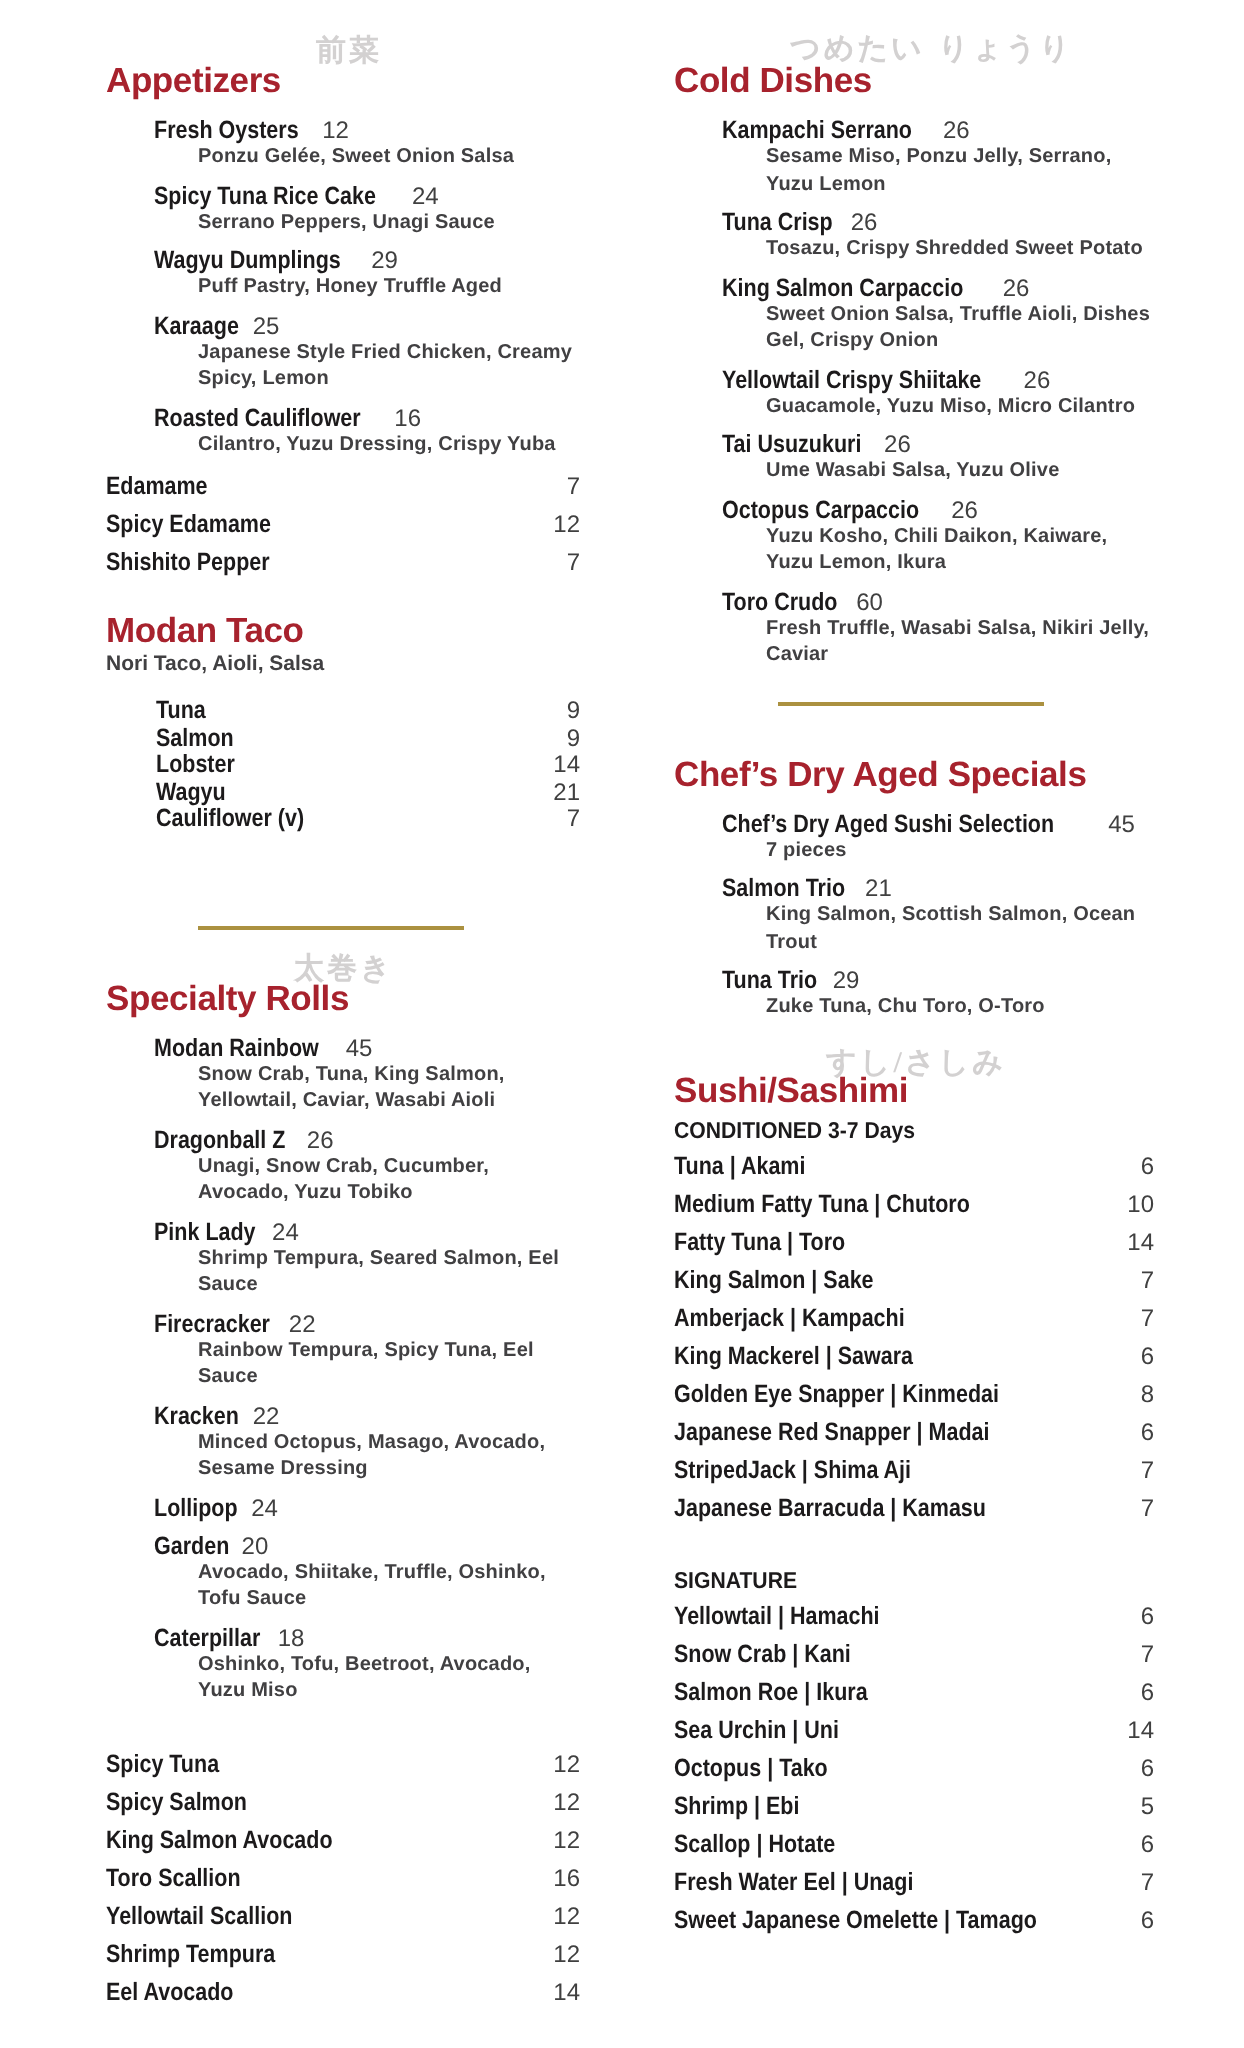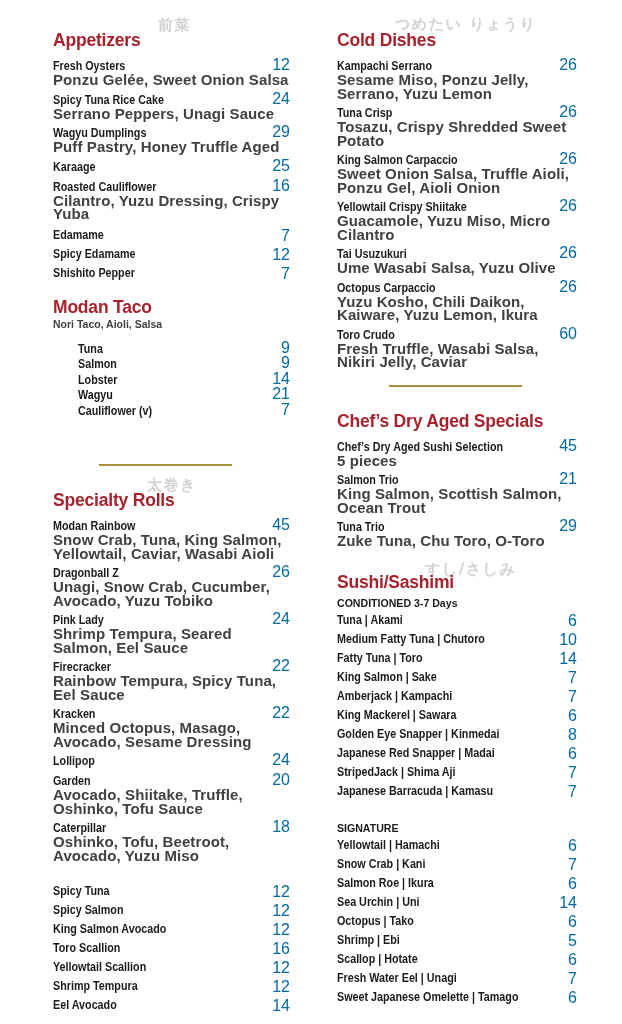--- a/index.html
+++ b/index.html
@@ -7,24 +7,24 @@
   .page{display:flex;box-sizing:border-box;padding:30px 0 0 53px;}
   .col-l{width:237px;margin-right:47px;flex:none;}
   .col-r{width:240px;flex:none;}
 
   h3.sec{font-size:17.5px;line-height:20px;font-weight:bold;color:#a7222d;margin:0;position:relative;letter-spacing:-0.2px;}
   h3.right-al{text-align:left;padding-right:21px;}
   .wm{position:absolute;color:#d3d1d1;font-weight:bold;font-size:15px;letter-spacing:1.5px;white-space:nowrap;z-index:0;font-family:"DejaVu Sans","Liberation Sans",sans-serif;}
 
   .items{margin-top:8px;}
   .item{margin-bottom:5px;}
-  .ln{display:flex;justify-content:space-between;align-items:baseline;line-height:14px;}
+  .ln{display:flex;align-items:baseline;line-height:14px;margin-left:24px;}
   .n{font-weight:bold;font-size:12.5px;transform:scaleX(0.86);transform-origin:0 60%;white-space:nowrap;color:#1c1a1b;}
-  .p{font-size:16px;color:#0369a1;flex:none;}
-  .d{font-weight:bold;font-size:15px;color:#414042;line-height:13.5px;letter-spacing:0.1px;}
+  .p{font-size:12px;color:#404040;flex:none;}
+  .d{font-weight:bold;font-size:10px;color:#414042;line-height:13.5px;letter-spacing:0.1px;margin-left:46px;}
 
   .srow{display:flex;justify-content:space-between;align-items:flex-start;line-height:19px;}
   .sub{font-weight:bold;font-size:10.5px;color:#414042;line-height:14px;}
 
   .taco-list{margin:10px 0 0 25px;}
   .trow{display:flex;justify-content:space-between;align-items:baseline;line-height:13.5px;}
 
   .gold-div{border:none;border-top:2px solid #ab9140;width:133px;margin:0;}
   .div-l{margin:46px 0 24px 46px;}
   .div-r{margin:16px 0 24px 52px;}
@@ -67,20 +67,21 @@
               <span class="n">Wagyu Dumplings</span>
               <span class="p">29</span>
             </div>
             <div class="d">Puff Pastry, Honey Truffle Aged</div>
           </div>
         <div class="item">
             <div class="ln">
               <span class="n">Karaage</span>
               <span class="p">25</span>
             </div>
+            <div class="d">Japanese Style Fried Chicken, Creamy Spicy, Lemon</div>
           </div>
         <div class="item">
             <div class="ln">
               <span class="n">Roasted Cauliflower</span>
               <span class="p">16</span>
             </div>
             <div class="d">Cilantro, Yuzu Dressing, Crispy Yuba</div>
           </div>
         <div class="srow">
             <span class="n">Edamame</span>
@@ -241,21 +242,21 @@
               <span class="n">Tuna Crisp</span>
               <span class="p">26</span>
             </div>
             <div class="d">Tosazu, Crispy Shredded Sweet Potato</div>
           </div>
         <div class="item">
             <div class="ln">
               <span class="n">King Salmon Carpaccio</span>
               <span class="p">26</span>
             </div>
-            <div class="d">Sweet Onion Salsa, Truffle Aioli, Ponzu Gel, Aioli Onion</div>
+            <div class="d">Sweet Onion Salsa, Truffle Aioli, Dishes Gel, Crispy Onion</div>
           </div>
         <div class="item">
             <div class="ln">
               <span class="n">Yellowtail Crispy Shiitake</span>
               <span class="p">26</span>
             </div>
             <div class="d">Guacamole, Yuzu Miso, Micro Cilantro</div>
           </div>
         <div class="item">
             <div class="ln">
@@ -284,42 +285,42 @@
     <hr class="gold-div div-r">
 
     <div>
       <h3 class="sec">Chef’s Dry Aged Specials</h3>
       <div class="items">
         <div class="item">
             <div class="ln">
               <span class="n">Chef’s Dry Aged Sushi Selection</span>
               <span class="p">45</span>
             </div>
-            <div class="d">5 pieces</div>
+            <div class="d">7 pieces</div>
           </div>
         <div class="item">
             <div class="ln">
               <span class="n">Salmon Trio</span>
               <span class="p">21</span>
             </div>
             <div class="d">King Salmon, Scottish Salmon, Ocean Trout</div>
           </div>
         <div class="item">
             <div class="ln">
               <span class="n">Tuna Trio</span>
               <span class="p">29</span>
             </div>
             <div class="d">Zuke Tuna, Chu Toro, O-Toro</div>
           </div>
       </div>
     </div>
 
     <div class="mt-sushi">
       <h3 class="sec">
-        <span class="wm" style="left:88px;top:-13px;">すし/さしみ</span>
+        <span class="wm" style="left:76px;top:-13px;font-family:Liberation Serif, serif;">すし/さしみ</span>
         <span style="position:relative;z-index:1;">Sushi/Sashimi</span>
       </h3>
       <div class="lbl" style="margin-top:4px;">CONDITIONED 3-7 Days</div>
       <div>
         <div class="srow">
             <span class="n">Tuna | Akami</span>
             <span class="p">6</span>
           </div>
         <div class="srow">
             <span class="n">Medium Fatty Tuna | Chutoro</span>

